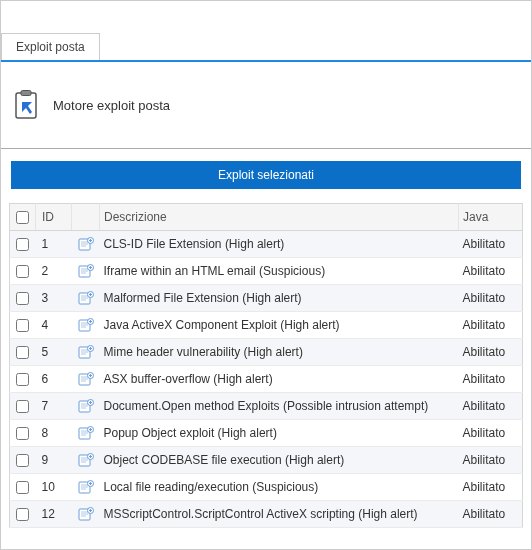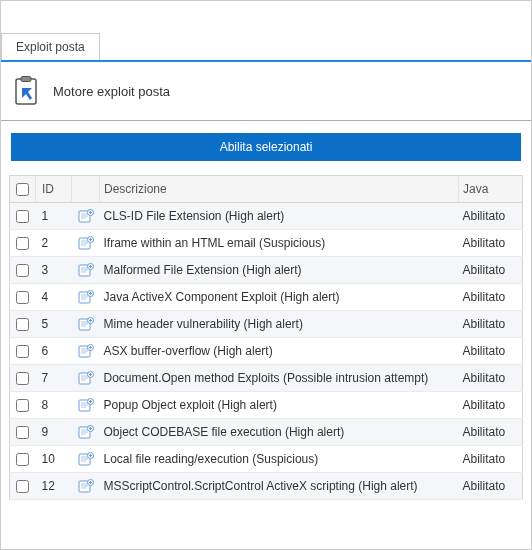--- a/index.html
+++ b/index.html
@@ -28,21 +28,21 @@
       cursor: pointer;
       margin-top: 32px;
     }
     .tab.active {
       background: #fff;
     }
     .header-panel {
       display: flex;
       align-items: center;
       gap: 14px;
-      padding: 14px 12px;
+      padding: 28px 12px;
       border-bottom: 1px solid #aaa;
     }
     .header-icon svg { width: 26px; height: 30px; display: block; }
     .header-title { font-size: 13px; color: #333; }
     .button-row {
       display: flex;
       gap: 8px;
       padding: 12px 10px 14px 10px;
     }
     .btn {
@@ -104,21 +104,21 @@
     <svg viewBox="0 0 26 30">
       <rect x="3" y="3" width="20" height="25" rx="2" fill="#fff" stroke="#555" stroke-width="1.5"></rect>
       <rect x="8" y="0.5" width="10" height="5" rx="1.5" fill="#888" stroke="#555" stroke-width="1"></rect>
       <path d="M9 12 L9 22 L13 18 L17 24 L19 22 L15 16 L19 12 Z" fill="#2b6fd6"></path>
     </svg>
   </span>
   <span class="header-title">Motore exploit posta</span>
 </div>
 
 <div class="button-row">
-  <button class="btn">Abilita selezionati</button>
+  <button class="btn">Exploit selezionati</button>
 </div>
 
 <div class="table-wrap">
   <table>
     <thead>
       <tr>
         <th class="col-check">
           <input type="checkbox" style="">
         </th>
         <th class="col-id">ID</th>

